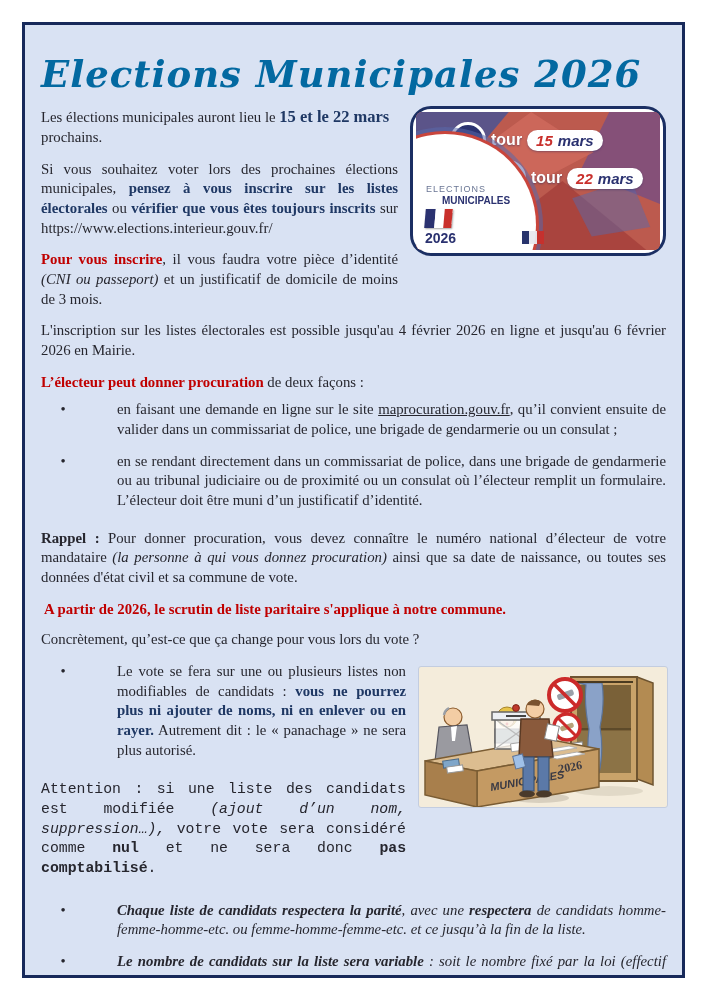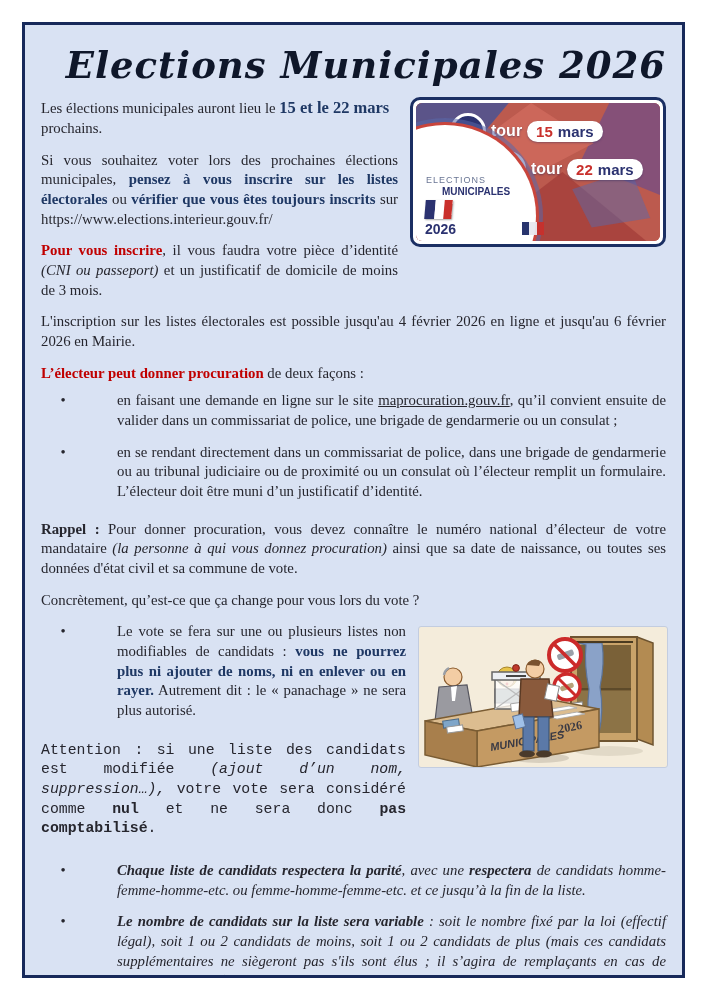--- a/index.html
+++ b/index.html
@@ -7,57 +7,57 @@
     width:707px;height:1000px;position:relative;background:#ffffff;
     font-family:"Liberation Serif", serif;color:#26262e;
     -webkit-font-smoothing:antialiased;overflow:hidden;
   }
   .sheet{
     position:absolute;left:22px;top:22px;width:663px;height:956px;
     box-sizing:border-box;border:3px solid #17295a;background:#d9e2f3;
     padding:6px 16px 0 16px;overflow:hidden;
   }
   .page-title{
-    margin:12px 0 10px 0;text-align:right;
+    margin:21px 0 10px 0;text-align:left;
     font-family:"DejaVu Serif", serif;font-style:italic;font-weight:700;
-    font-size:37px;color:#0f172a;letter-spacing:1px;
+    font-size:37px;color:#0369a1;letter-spacing:1px;
   }
   p{margin:0 0 12px 0;font-size:14.8px;line-height:1.33;}
   .just{text-align:justify;}
   .bnavy{font-weight:700;color:#1f3864;}
   .bblack{font-weight:700;}
   .red{font-weight:700;color:#c00000;}
   .it{font-style:italic;}
   .biglead{font-weight:700;color:#1f3864;font-size:16.5px;}
   .ulink{text-decoration:underline;cursor:pointer;}
 
   .row1{display:flex;gap:12px;margin-top:4px;}
   .col-left{flex:1;min-width:0;}
 
   
   .banner-outer{
     flex:none;width:256px;height:150px;box-sizing:border-box;
-    border:3px solid #1b2f63;border-radius:10px;background:#fff;padding:3px;
+    border:3px solid #1b2f63;border-radius:21px;background:#fff;padding:3px;
     align-self:flex-start;
   }
   .banner-art{position:relative;width:100%;height:100%;border-radius:6px;overflow:hidden;background:#bc5a4e;}
   .banner-bg{position:absolute;inset:0;width:100%;height:100%;}
   .badge{position:absolute;display:flex;align-items:center;gap:5px;font-family:"Liberation Sans",sans-serif;}
   .badge1{top:10px;left:34px;}
   .badge2{top:48px;left:74px;}
   .circ{
     width:30px;height:30px;border-radius:50%;background:#2b3270;border:3px solid #fff;
     color:#fff;display:flex;align-items:center;justify-content:center;
     font-weight:700;font-size:14px;flex:none;
   }
   .circ sup{font-size:8px;margin-left:1px;}
   .badge .word{color:#fff;font-weight:700;font-size:16px;text-shadow:0 1px 2px rgba(40,40,90,.55);}
   .pill{
     background:#fff;border-radius:13px;padding:2px 9px;display:flex;gap:5px;
-    font-weight:700;font-size:15px;box-shadow:0 1px 2px rgba(40,40,90,.4);
+    font-weight:700;font-size:15px;box-shadow:0 1px 2px rgba(40,40,90,.4);font-style:italic;
   }
   .pill .num{color:#c9302c;}
   .pill .mon{color:#2b3270;}
   .quarter{
     position:absolute;left:-62px;bottom:-66px;width:182px;height:182px;border-radius:50%;
     background:#fff;box-shadow:0 0 0 3px #c9453c, 0 0 0 7px rgba(90,104,170,.55);
   }
   .org1{position:absolute;left:10px;bottom:56px;font-family:"Liberation Sans",sans-serif;font-size:9px;color:#6a7694;letter-spacing:1px;}
   .org2{position:absolute;left:26px;bottom:44px;font-family:"Liberation Sans",sans-serif;font-size:10px;font-weight:700;color:#2b3270;}
   .flagbox{position:absolute;left:9px;bottom:22px;width:27px;height:19px;display:flex;transform:skewX(-5deg);box-shadow:1px 1px 2px rgba(0,0,0,.35);}
@@ -172,20 +172,21 @@
     </div>
     <div class="bullet">
       <span class="dot">•</span>
       <span class="btext">en se rendant directement dans un commissariat de police, dans une brigade de gendarmerie ou au tribunal judiciaire ou de proximité ou un consulat où l’électeur remplit un formulaire. L’électeur doit être muni d’un justificatif d’identité.</span>
     </div>
   </div>
 
   <p class="just rappel"><span class="bblack">Rappel :</span><span> Pour donner procuration, vous devez connaître le numéro national d’électeur de votre mandataire </span><span class="it">(la personne à qui vous donnez procuration)</span><span> ainsi que sa date de naissance, ou toutes ses données d'état civil et sa commune de vote.</span></p>
 
 
+  <p class="redline">A partir de 2026, le scrutin de liste paritaire s'applique à notre commune.</p>
 
   <p class="question">Concrètement, qu’est-ce que ça change pour vous lors du vote ?</p>
 
   <div class="row2">
     <div class="row2-left">
       <div class="bullet">
         <span class="dot">•</span>
         <span class="btext"><span>Le vote se fera sur une ou plusieurs listes non modifiables de candidats : </span><span class="bnavy">vous ne pourrez plus ni ajouter de noms, ni en enlever ou en rayer.</span><span> Autrement dit : le « panachage » ne sera plus autorisé.</span></span>
       </div>
       <p class="just attention"><span>Attention :  si une liste des candidats est modifiée </span><span class="it">(ajout d’un nom, suppression…),</span><span> votre vote sera considéré comme </span><span class="bblack">nul</span><span> et ne sera donc </span><span class="bblack">pas comptabilisé</span><span>.</span></p>

